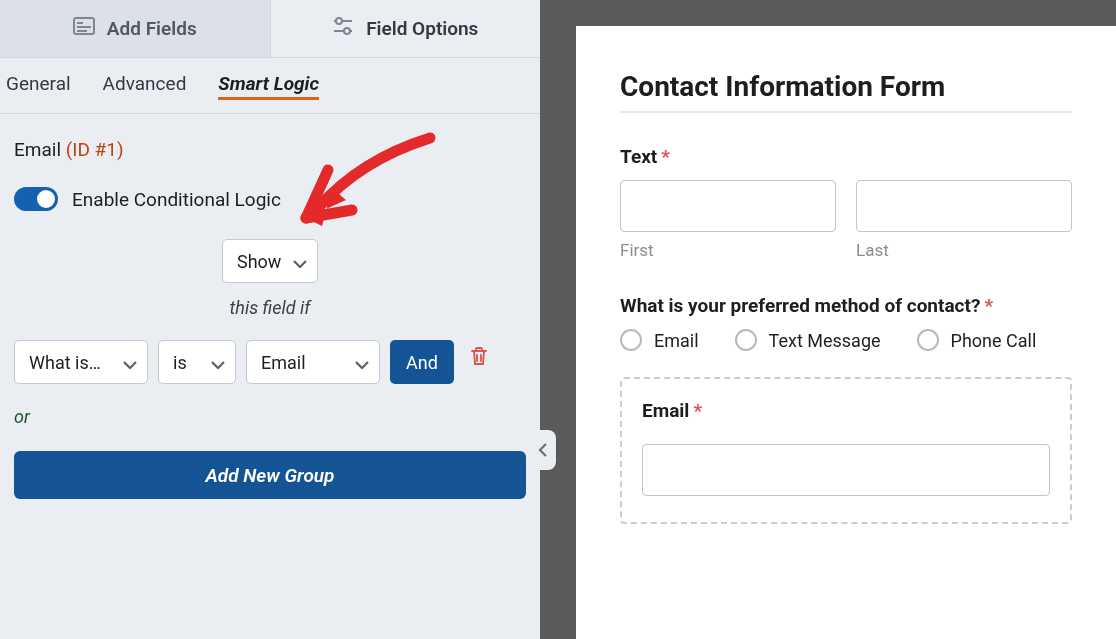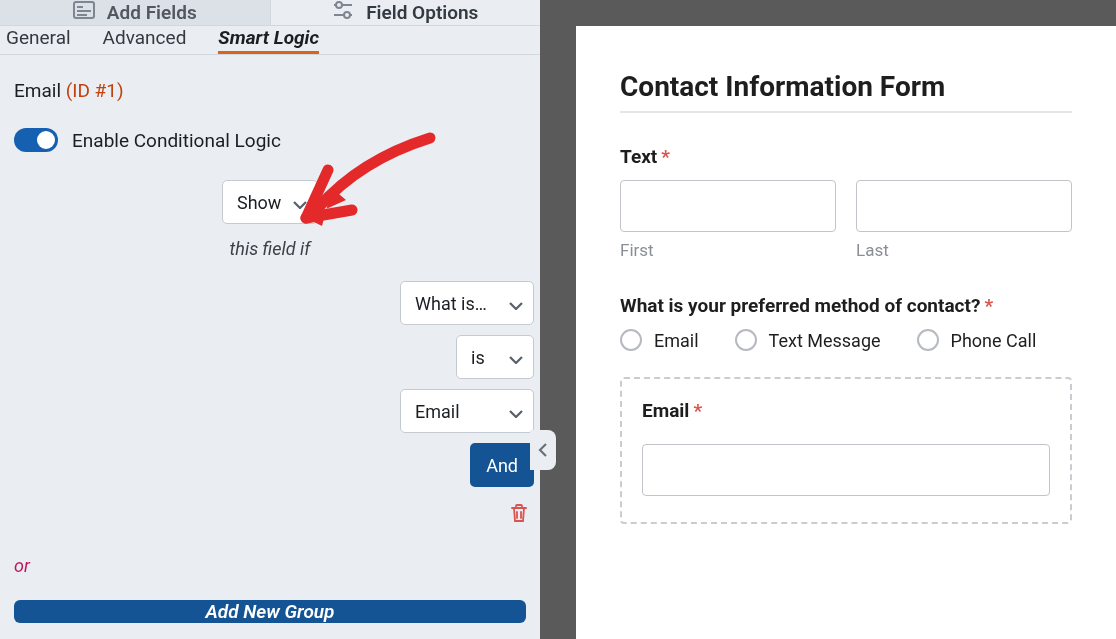--- a/index.html
+++ b/index.html
@@ -130,24 +130,23 @@
       color: #5a6068;
       margin-left: 10px;
     }
     .italic-text {
       font-style: italic;
       font-size: 18px;
       color: #3b4148;
     }
     .rule-row {
       display: flex;
-      align-items: flex-end;
+      align-items: flex-start;
       gap: 10px;
       padding: 14px 6px 8px 14px;
-      flex-direction: column;
     }
     .and-btn {
       background: #155494;
       color: #fff;
       border-radius: 5px;
       height: 44px;
       padding: 0 16px;
       font-size: 18px;
       font-weight: 400;
       display: flex;
@@ -157,21 +156,21 @@
     }
     .trash {
       color: #d9534f;
       cursor: pointer;
       padding: 6px;
     }
     .or-text {
       padding: 14px 14px 8px 14px;
       font-style: italic;
       font-size: 18px;
-      color: #be185d;
+      color: #14532d;
     }
     .add-group-btn {
       margin: 16px 14px;
       background: #155494;
       color: #fff;
       border-radius: 6px;
       height: 48px;
       padding: 0 20px;
       font-size: 19px;
       font-weight: 600;

